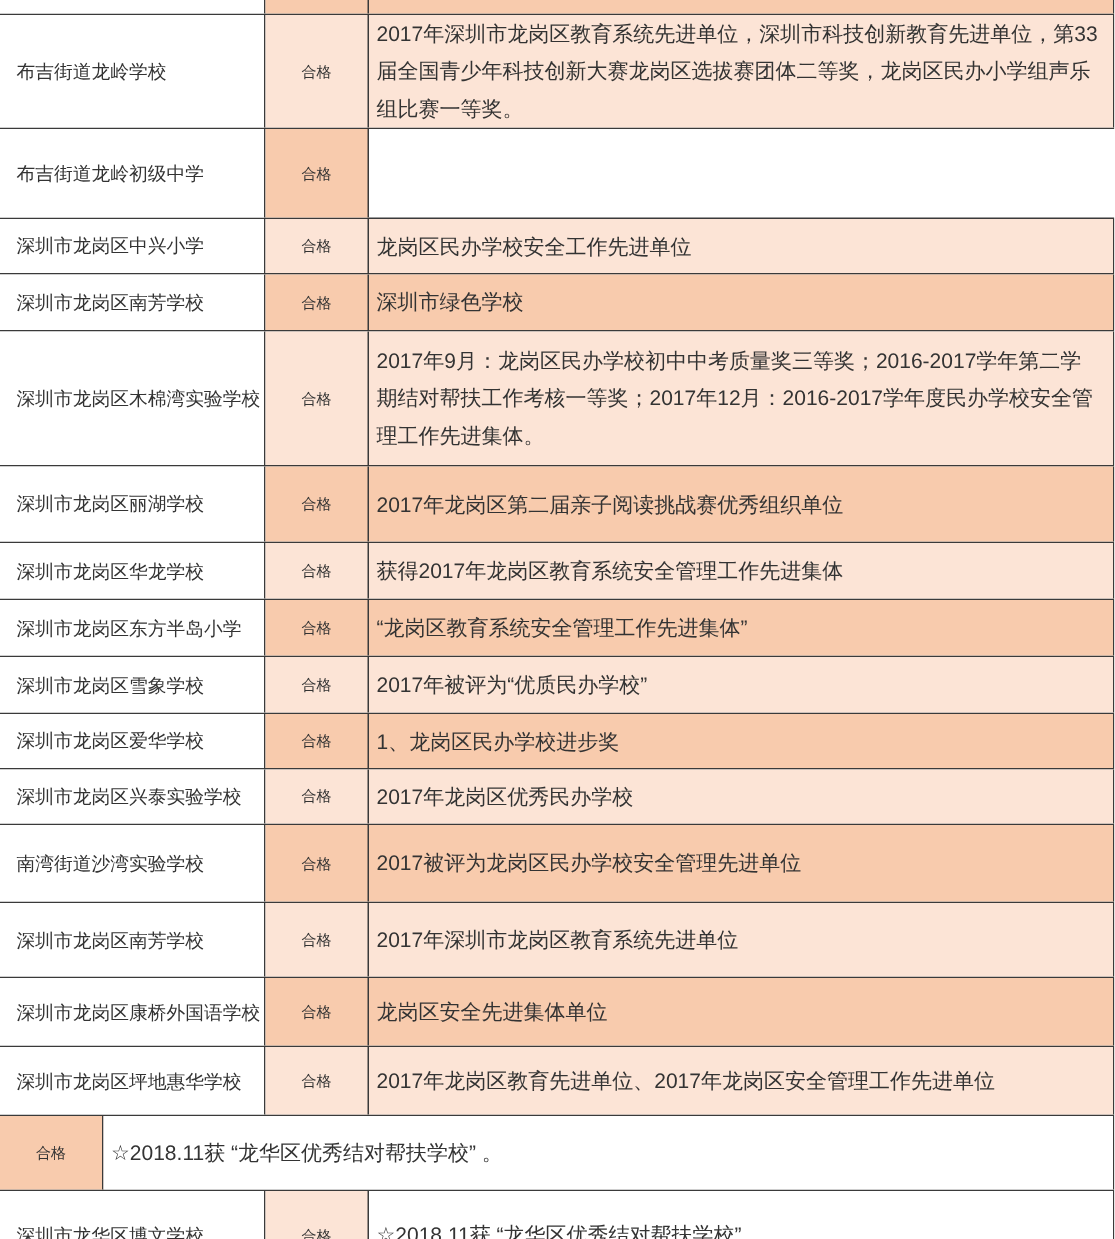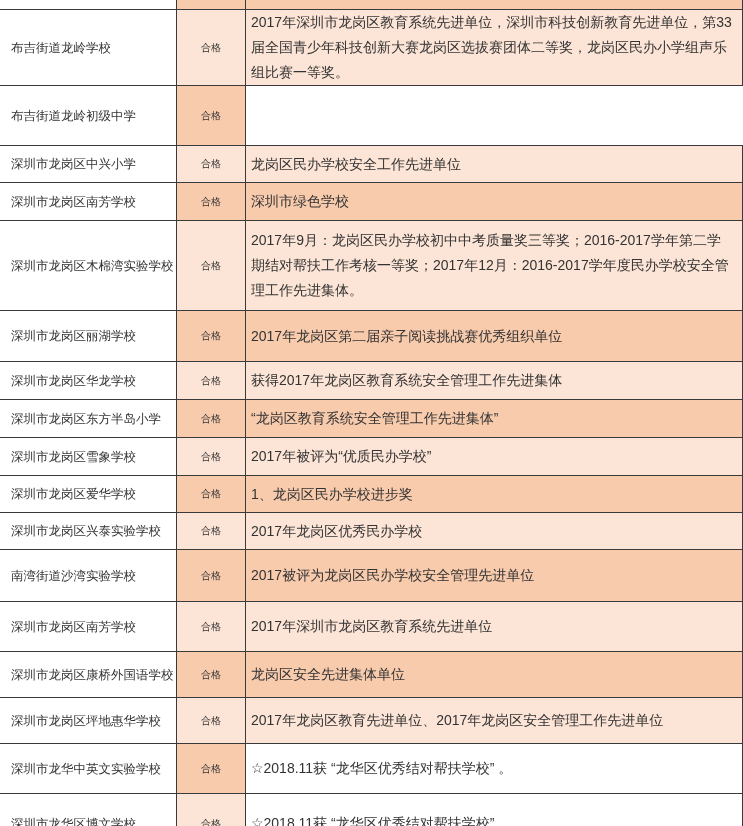--- a/index.html
+++ b/index.html
@@ -142,21 +142,20 @@
     <div class="c3">龙岗区安全先进集体单位</div>
   </div>
 
   <div class="r light" style="height:46px">
     <div class="c1">深圳市龙岗区坪地惠华学校</div>
     <div class="c2">合格</div>
     <div class="c3">2017年龙岗区教育先进单位、2017年龙岗区安全管理工作先进单位</div>
   </div>
 
   <div class="r dark award-white" style="height:50px">
-    <div class="c1">深圳市龙华中英文实验学校</div>
     <div class="c2">合格</div>
     <div class="c3">☆2018.11获 “龙华区优秀结对帮扶学校” 。</div>
   </div>
 
   <div class="r light award-white" style="height:60px">
     <div class="c1">深圳市龙华区博文学校</div>
     <div class="c2">合格</div>
     <div class="c3">☆2018.11获 “龙华区优秀结对帮扶学校” 。</div>
   </div>
 

